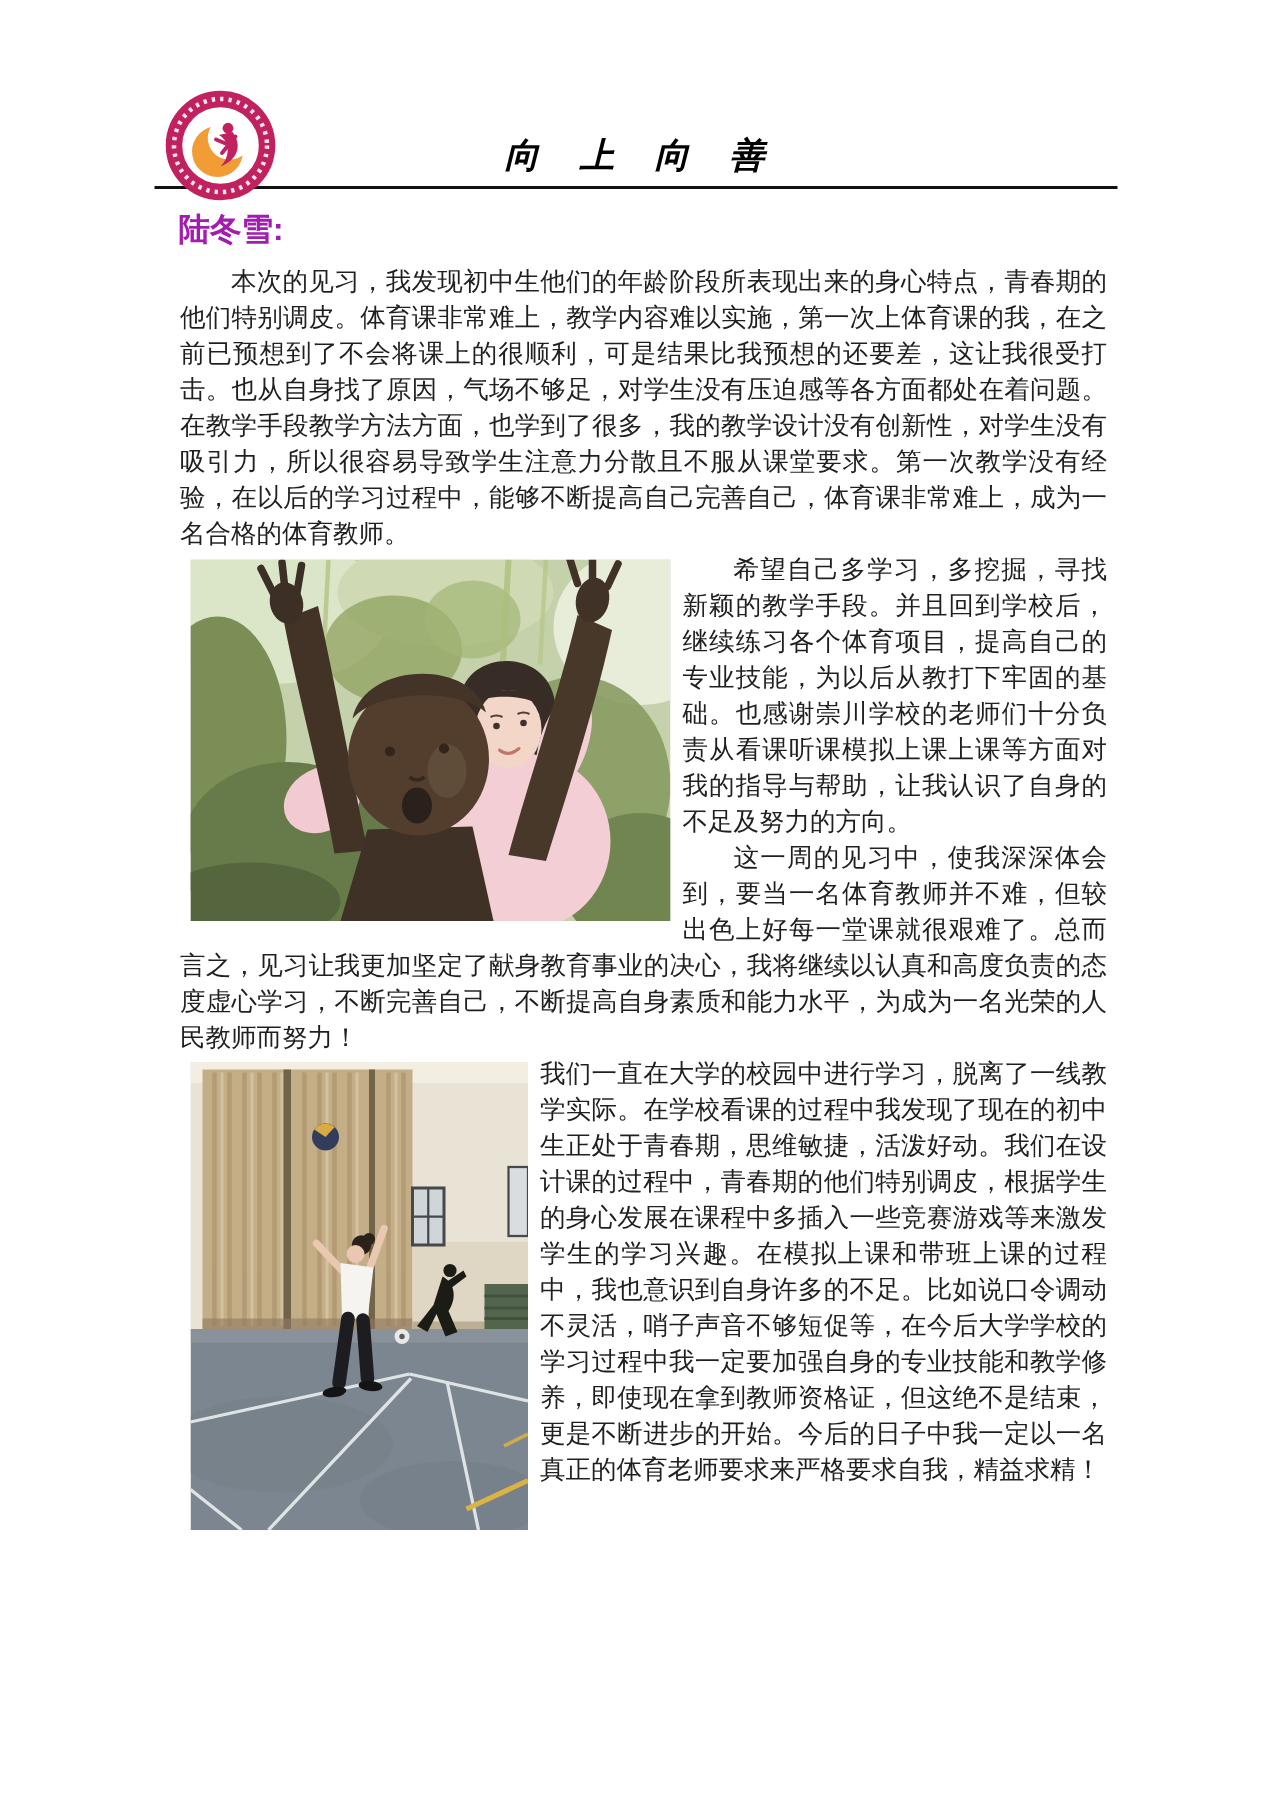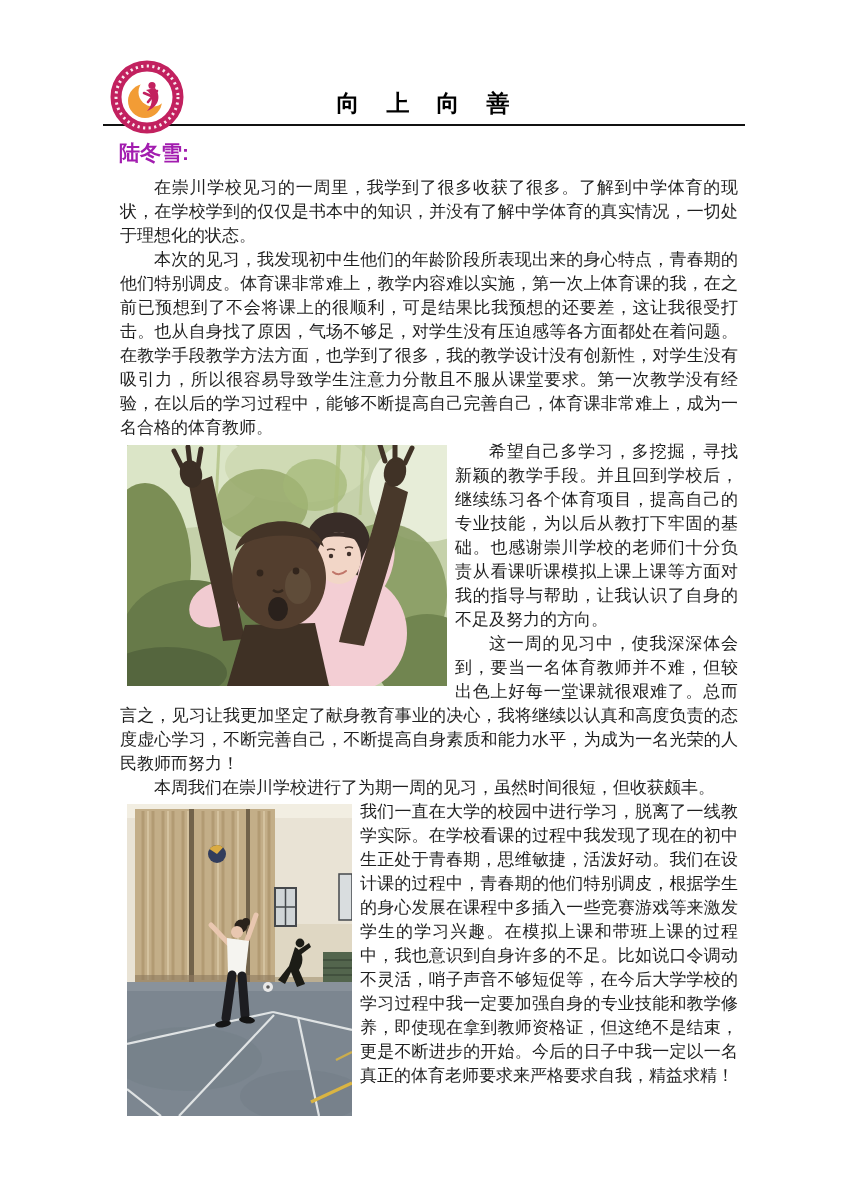--- a/index.html
+++ b/index.html
@@ -18,20 +18,21 @@
   .logo{position:absolute;left:7px;top:-2px;width:74px;height:74px;}
   .doc-title{
     margin:0;
     text-align:center;
     font-family:"Liberation Sans","DejaVu Sans",sans-serif;
     font-weight:bold;
     font-size:23px;
     letter-spacing:2px;
     color:#000;
     padding-top:26px;
+    font-style:italic;
   }
   .head-rule{
     border:none;
     border-top:2.5px solid #111;
     margin:10px 0 0 0;
   }
   section{clear:none;}
   h2.author{
     clear:both;
     font-family:"Liberation Sans","DejaVu Sans",sans-serif;
@@ -82,21 +83,20 @@
       </svg>
     </div>
     <h1 class="doc-title">向　上　向　善</h1>
   </div>
 
   <hr class="head-rule">
 
   <section>
     <h2 class="author">陆冬雪:</h2>
 
-    <p class="body-para">在崇川学校见习的一周里，我学到了很多收获了很多。了解到中学体育的现状，在学校学到的仅仅是书本中的知识，并没有了解中学体育的真实情况，一切处于理想化的状态。</p>
     <p class="body-para">本次的见习，我发现初中生他们的年龄阶段所表现出来的身心特点，青春期的他们特别调皮。体育课非常难上，教学内容难以实施，第一次上体育课的我，在之前已预想到了不会将课上的很顺利，可是结果比我预想的还要差，这让我很受打击。也从自身找了原因，气场不够足，对学生没有压迫感等各方面都处在着问题。在教学手段教学方法方面，也学到了很多，我的教学设计没有创新性，对学生没有吸引力，所以很容易导致学生注意力分散且不服从课堂要求。第一次教学没有经验，在以后的学习过程中，能够不断提高自己完善自己，体育课非常难上，成为一名合格的体育教师。</p>
 
     <div class="photo photo-statue">
       <svg viewBox="0 0 320 241" width="320" height="241" aria-hidden="true">
         <rect width="320" height="241" fill="#c2cfa6"></rect>
         <ellipse cx="55" cy="35" rx="78" ry="48" fill="#dde6c8" opacity="0.9"></ellipse>
         <ellipse cx="170" cy="22" rx="72" ry="36" fill="#cdd9b0"></ellipse>
         <ellipse cx="300" cy="45" rx="58" ry="52" fill="#e6ecd6"></ellipse>
         <ellipse cx="18" cy="120" rx="46" ry="82" fill="#74884c"></ellipse>
         <ellipse cx="65" cy="195" rx="72" ry="60" fill="#5f7340"></ellipse>
@@ -144,21 +144,20 @@
         <rect width="320" height="241" fill="#ffffff" opacity="0.05"></rect>
       </svg>
     </div>
 
     <p class="body-para">希望自己多学习，多挖掘，寻找新颖的教学手段。并且回到学校后，继续练习各个体育项目，提高自己的专业技能，为以后从教打下牢固的基础。也感谢崇川学校的老师们十分负责从看课听课模拟上课上课等方面对我的指导与帮助，让我认识了自身的不足及努力的方向。</p>
     <p class="body-para">这一周的见习中，使我深深体会到，要当一名体育教师并不难，但较出色上好每一堂课就很艰难了。总而言之，见习让我更加坚定了献身教育事业的决心，我将继续以认真和高度负责的态度虚心学习，不断完善自己，不断提高自身素质和能力水平，为成为一名光荣的人民教师而努力！</p>
   </section>
 
   <section>
 
-    <p class="body-para">本周我们在崇川学校进行了为期一周的见习，虽然时间很短，但收获颇丰。</p>
 
     <div class="photo photo-gym">
       <svg viewBox="0 0 225 312" width="225" height="312" aria-hidden="true">
         <rect width="225" height="312" fill="#e9e3d4"></rect>
         <rect x="0" y="0" width="225" height="14" fill="#f2eee2"></rect>
 
         <rect x="8" y="5" width="140" height="173" fill="#c2ac85"></rect>
         <g stroke="#ab9268" stroke-width="3" opacity="0.75">
           <path d="M16 7 L16 176"></path>
             <path d="M26 7 L26 176"></path>

